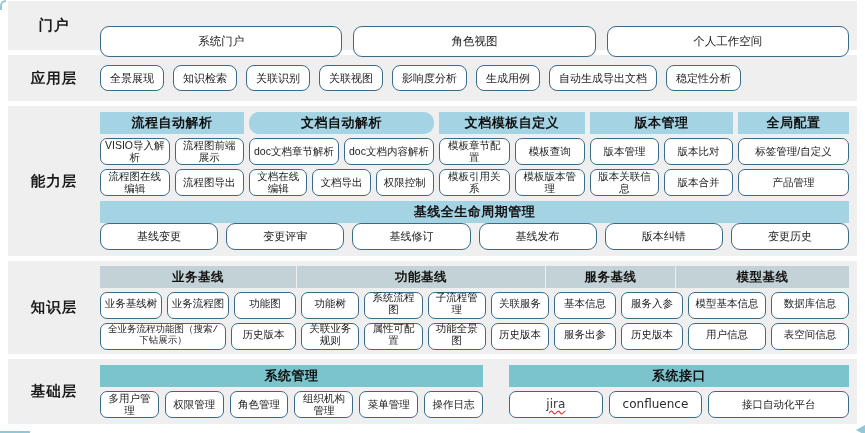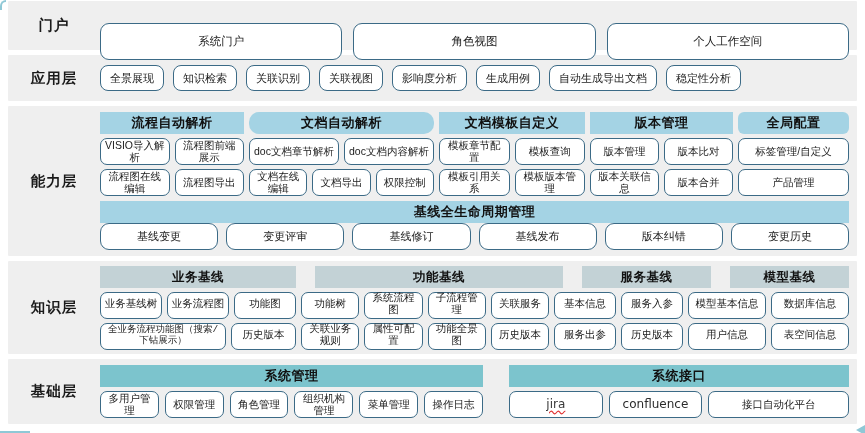--- a/index.html
+++ b/index.html
@@ -46,21 +46,21 @@
     line-height: 1.12;
     padding: 2px 3px;
     min-height: 26px;
     white-space: normal;
   }
 
   
   .portal-row { display: flex; gap: 11px; }
   .portal-row .pill {
     flex: 1 1 0;
-    height: 37px;
+    height: 31px;
     font-size: 11.5px;
     border-radius: 9px;
     margin-top: 32px;
   }
 
   
   .app-row { display: flex; gap: 9px; }
   .app-row .pill {
     height: 20px;
     font-size: 11px;
@@ -88,21 +88,21 @@
   .cap-cols  { display: flex; gap: 5px; }
   .cap-col   { display: flex; flex-direction: column; gap: 4px; }
   .cap-line  { display: flex; gap: 5px; }
   .cap-line .pill { flex: 1 1 0; height: 27px; }
 
   .baseline-head { margin-top: 5px; }
   .baseline-row { display: flex; gap: 8px; margin-top: 0; }
   .baseline-row .pill { flex: 1 1 0; height: 27px; font-size: 11px; border-radius: 9px; }
 
   
-  .know-heads { display: flex; gap: 19px; margin-bottom: 4px; }
+  .know-heads { display: flex; gap: 1px; margin-bottom: 4px; }
   .know-cols  { display: flex; gap: 5px; }
   .know-col   { display: flex; flex-direction: column; gap: 4px; }
   .know-line  { display: flex; gap: 5px; }
   .know-line .pill { flex: 1 1 0; height: 27px; font-family: Liberation Mono, monospace; }
 
   
   .base-wrap { display: flex; gap: 26px; }
   .base-group { display: flex; flex-direction: column; }
   .base-row { display: flex; gap: 6px; margin-top: 4px; }
   .base-row .pill { flex: 1 1 0; height: 27px; font-size: 10.5px; }
@@ -168,21 +168,21 @@
 
   <div class="band" style="height:150px;">
     <div class="band-label">能力层</div>
     <div class="band-body">
 
       <div class="cap-heads">
         <div class="ghead cap" style="flex:0 0 144px;">流程自动解析</div>
         <div class="ghead cap" style="flex:0 0 185px;border-radius:10px;">文档自动解析</div>
         <div class="ghead cap" style="flex:0 0 146px;">文档模板自定义</div>
         <div class="ghead cap" style="flex:0 0 143px;">版本管理</div>
-        <div class="ghead cap" style="flex:1 1 auto;border-radius:6px;">全局配置</div>
+        <div class="ghead cap" style="flex:1 1 auto;">全局配置</div>
       </div>
 
       <div class="cap-cols">
 
         <div class="cap-col" style="flex:0 0 144px;">
           <div class="cap-line">
             <div class="pill">VISIO导入解析</div>
             <div class="pill">流程图前端展示</div>
           </div>
           <div class="cap-line">

